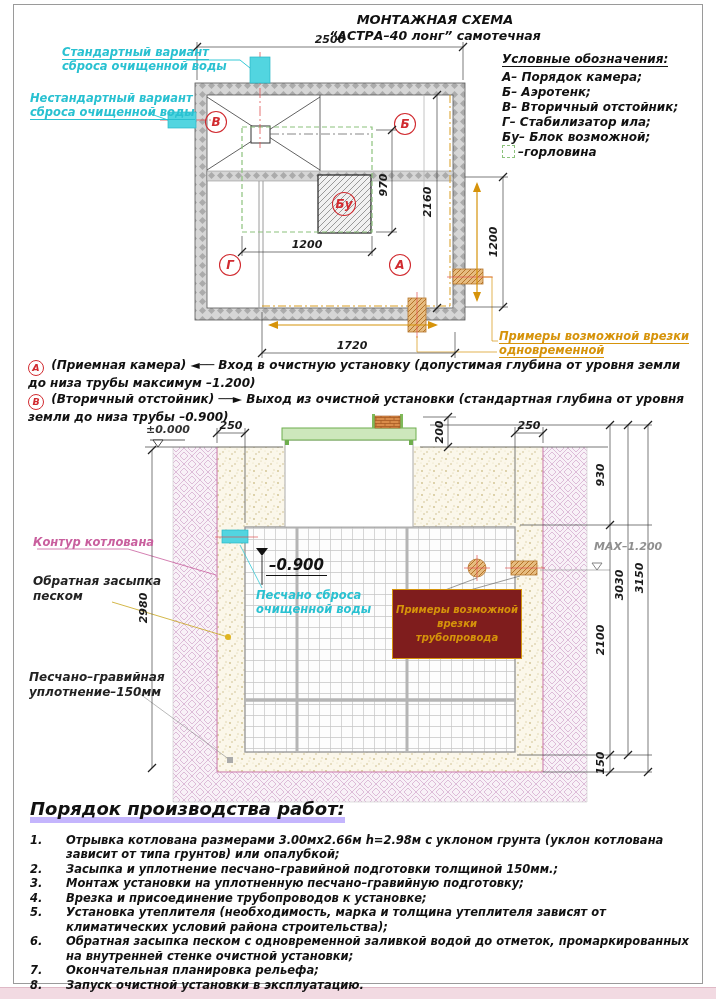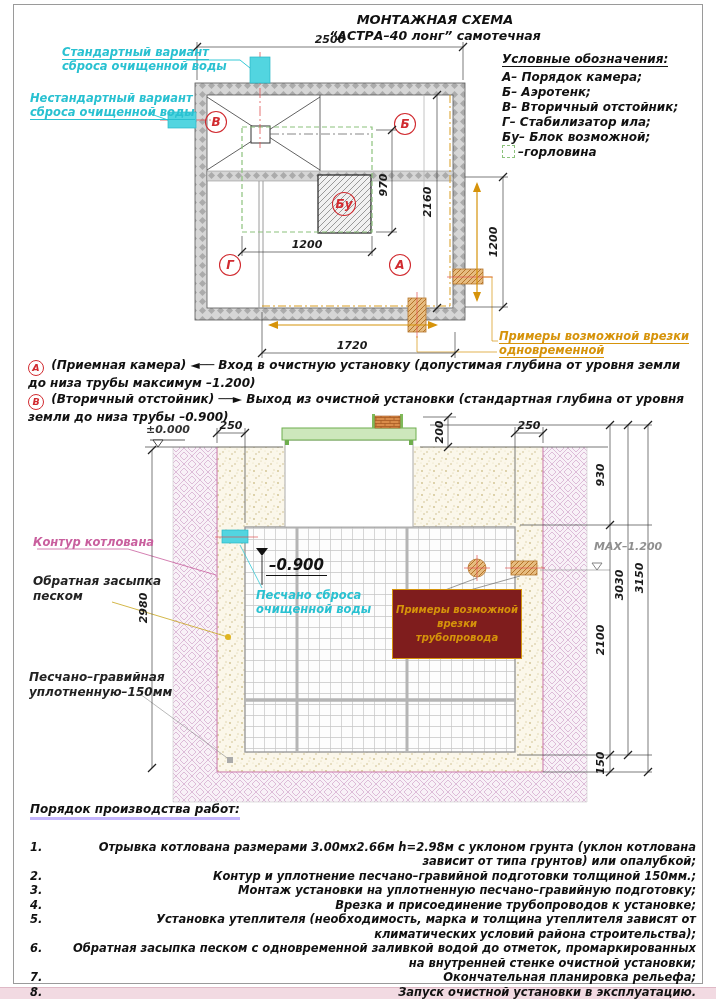--- a/index.html
+++ b/index.html
@@ -25,24 +25,24 @@
          border:1.2px solid #d12b30;border-radius:50%;color:#d12b30;font-size:9.5px;vertical-align:-2px;margin-right:3px;}
   .zero{left:146px;top:423px;font-size:11px;color:#333;}
   .m900{left:266px;top:556px;font-size:15px;color:#111;border-bottom:1.6px solid #111;padding:0 3px 1px 3px;}
   .maxl{left:594px;top:540px;font-size:11px;color:#8f8f8f;}
   .kontur{left:33px;top:535px;font-size:11.5px;color:#c95f9e;}
   .blk{font-size:12px;color:#222;line-height:15px;}
   .tapbox{position:absolute;left:392px;top:589px;width:124px;border:1px solid #d6930a;background:#7f1d1d;
           color:#d6930a;font-style:italic;font-weight:bold;font-size:10px;line-height:14px;text-align:center;padding:13px 2px;}
   .work{position:absolute;left:30px;top:802px;width:666px;font-style:italic;font-weight:bold;
         font-size:11.5px;line-height:14.5px;color:#111;}
-  .work .wt{display:inline-block;border-bottom:3px solid #c4b5fd;margin-bottom:20px;font-size:12px;}
+  .work .wt{display:inline-block;border-bottom:6px solid #c4b5fd;margin-bottom:10px;font-size:18px;}
   .work .item{display:flex;}
   .work .num{width:36px;flex:none;}
-  .work .txt{flex:1;text-align:right;}
+  .work .txt{flex:1;}
   .dt{font:italic bold 11px "DejaVu Sans",sans-serif;fill:#1a1a1a;}
   .rl{font:italic bold 12px "DejaVu Sans",sans-serif;fill:#d12b30;}
 </style>
 </head>
 <body>
 
 <div class="page">
   <div class="frame"></div>
   <div class="botstrip"></div>
 
@@ -304,38 +304,38 @@
   </div>
 
   <div class="lbl zero">±0.000</div>
   <div class="lbl m900">–0.900</div>
   <div class="lbl maxl">MAX–1.200</div>
   <div class="lbl kontur">Контур котлована</div>
   <div class="lbl blk" style="left:33px;top:574px;">
     <span>Обратная засыпка</span><br><span>песком</span>
   </div>
   <div class="lbl blk" style="left:16px;top:670px;margin-left:13px;">
-    <span>Песчано–гравийная</span><br><span>уплотненную–150мм</span>
+    <span>Песчано–гравийная</span><br><span>уплотнение–150мм</span>
   </div>
   <div class="lbl cyan" style="left:256px;top:589px;">
     <span>Песчано сброса</span><br><span>очищенной воды</span>
   </div>
   <div class="tapbox">
     <span>Примеры возможной</span><br><span>врезки трубопровода</span>
   </div>
 
   <div class="work">
     <span class="wt">Порядок производства работ:</span>
     <div class="item">
         <span class="num">1.</span>
         <span class="txt">Отрывка котлована размерами 3.00мх2.66м h=2.98м с уклоном грунта (уклон котлована зависит от типа грунтов) или опалубкой;</span>
       </div>
     <div class="item">
         <span class="num">2.</span>
-        <span class="txt">Контур и уплотнение песчано–гравийной подготовки толщиной 150мм.;</span>
+        <span class="txt">Засыпка и уплотнение песчано–гравийной подготовки толщиной 150мм.;</span>
       </div>
     <div class="item">
         <span class="num">3.</span>
         <span class="txt">Монтаж установки на уплотненную песчано–гравийную подготовку;</span>
       </div>
     <div class="item">
         <span class="num">4.</span>
         <span class="txt">Врезка и присоединение трубопроводов к установке;</span>
       </div>
     <div class="item">

